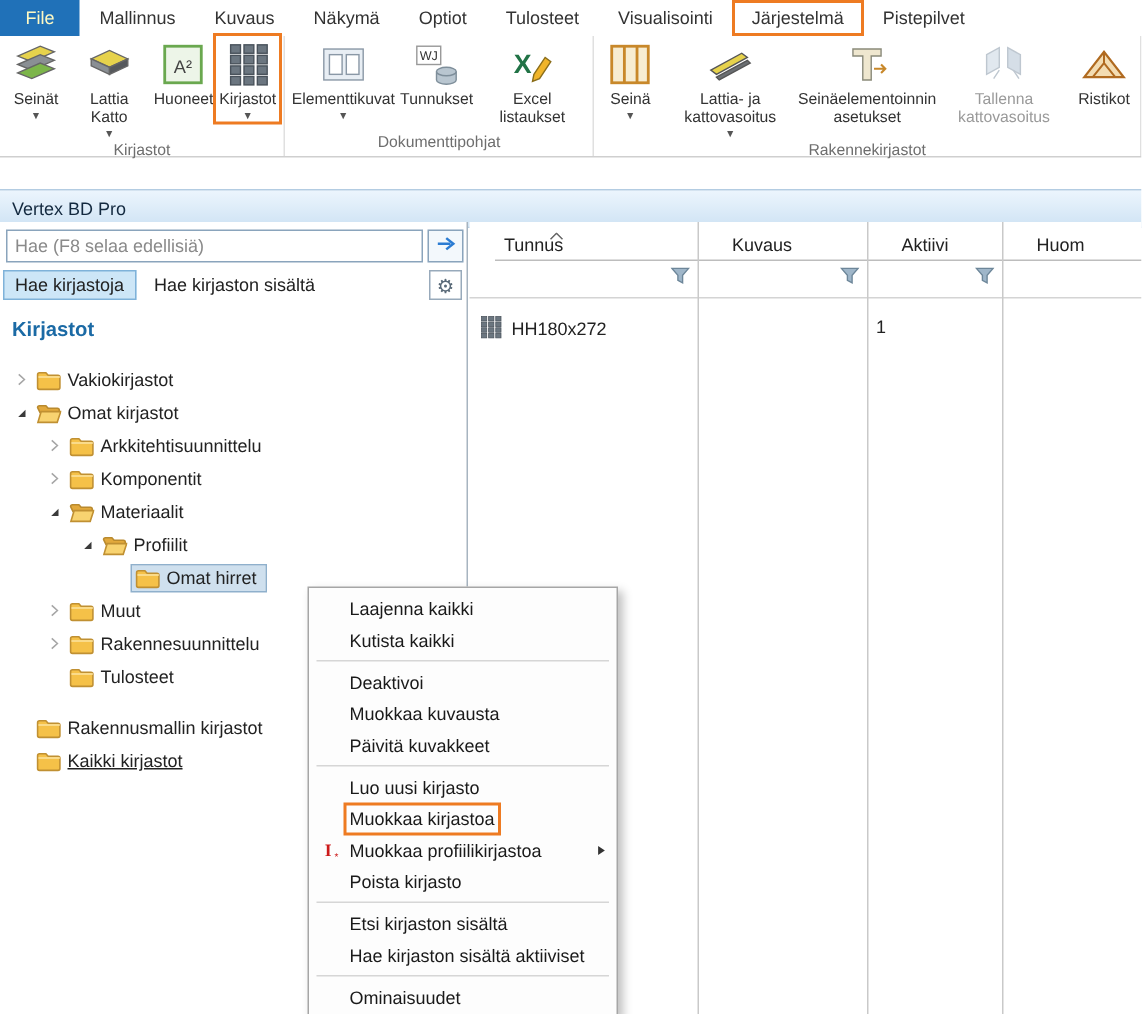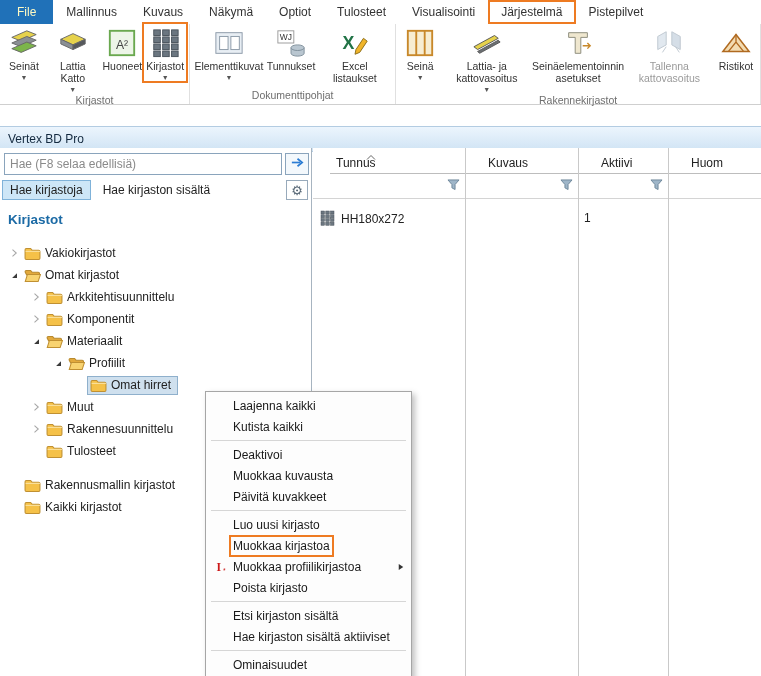--- a/index.html
+++ b/index.html
@@ -434,21 +434,21 @@
           <span class="titem">
             <span class="tfolder">
               <svg viewBox="0 0 16 14">
                 <path d="M1 3.5 q0 -1.2 1.2 -1.2 h4 l1.4 1.6 h6.2 q1.2 0 1.2 1.2 v6.4 q0 1.2 -1.2 1.2 H2.2 Q1 12.7 1 11.5 z" fill="#f5c148" stroke="#c09032"></path>
                 <path d="M1.5 5 h13.5" stroke="#fbe3a0" fill="none"></path>
               </svg>
             </span>
             <span class="tlabel">Rakennusmallin kirjastot</span>
           </span>
         </div>
-        <div class="trow" style="padding-left: 6px;">
+        <div class="trow" style="padding-left: 6px; text-decoration: underline;">
           <span class="tarrow"></span>
           <span class="titem">
             <span class="tfolder">
               <svg viewBox="0 0 16 14">
                 <path d="M1 3.5 q0 -1.2 1.2 -1.2 h4 l1.4 1.6 h6.2 q1.2 0 1.2 1.2 v6.4 q0 1.2 -1.2 1.2 H2.2 Q1 12.7 1 11.5 z" fill="#f5c148" stroke="#c09032"></path>
                 <path d="M1.5 5 h13.5" stroke="#fbe3a0" fill="none"></path>
               </svg>
             </span>
             <span class="tlabel">Kaikki kirjastot</span>
           </span>

